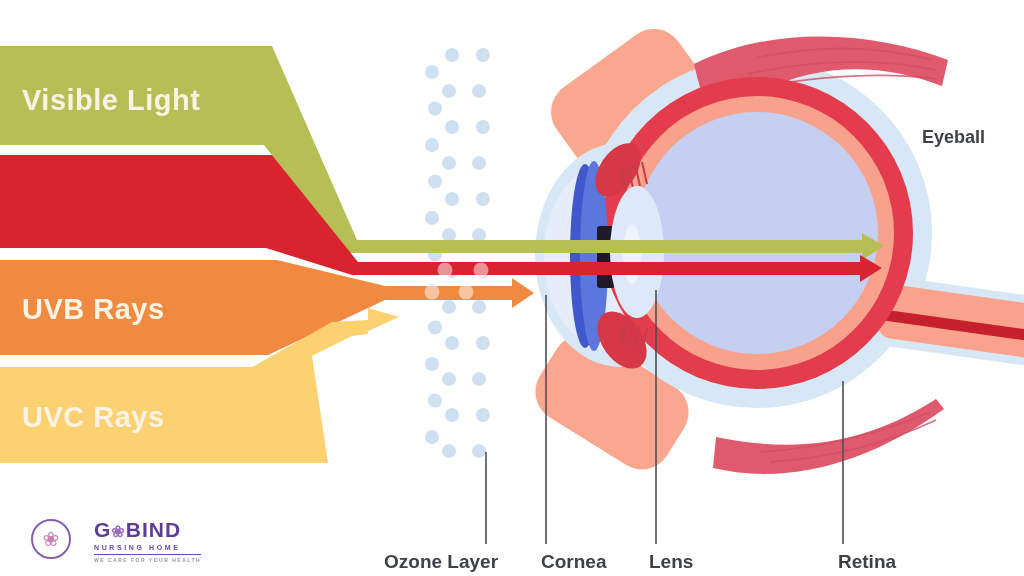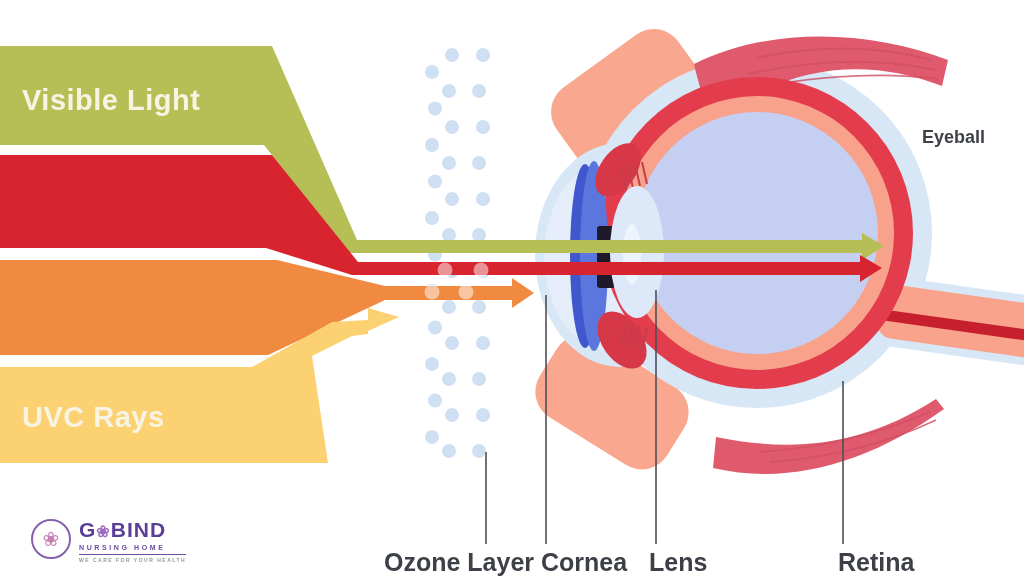--- a/index.html
+++ b/index.html
@@ -1,23 +1,23 @@
 <!DOCTYPE html>
 <html><head>
 <meta charset="utf-8">
 <style>
   html,body{margin:0;padding:0;background:#ffffff;font-family:"Liberation Sans",sans-serif;}
   .stage{position:relative;width:1024px;height:576px;overflow:hidden;background:#ffffff;border-radius:30px;}
   svg.art{position:absolute;left:0;top:0;}
   .band-label{position:absolute;left:22px;color:#f8f3e2;font-size:29px;line-height:30px;font-weight:700;letter-spacing:.5px;white-space:nowrap;}
-  .anat-label{position:absolute;color:#3d4147;font-size:25px;line-height:20px;font-weight:700;white-space:nowrap;}
+  .anat-label{position:absolute;color:#3d4147;font-size:19px;line-height:20px;font-weight:700;white-space:nowrap;}
   .eyeball-label{font-size:18px;}
   .logo{position:absolute;left:31px;top:519px;display:flex;align-items:flex-start;}
   .logo-emblem{width:36px;height:36px;border:2px solid #8760ab;border-radius:50%;display:flex;align-items:center;justify-content:center;color:#c77fb4;font-size:20px;line-height:20px;}
-  .logo-textcol{margin-left:8px;}
+  .logo-textcol{margin-left:23px;}
   .logo-name{font-size:21px;line-height:21px;font-weight:700;color:#5b3f96;letter-spacing:1px;}
   .logo-name .flower{font-size:16px;color:#9b6cc0;}
   .logo-sub{font-size:7px;line-height:8px;font-weight:700;letter-spacing:2.6px;color:#6a4ba1;border-bottom:1px solid #6a4ba1;padding-bottom:2px;margin-top:2px;white-space:nowrap;}
   .logo-tag{font-size:5px;line-height:6px;font-weight:700;letter-spacing:1.5px;color:#9097a0;margin-top:2px;white-space:nowrap;}
 </style>
 </head>
 <body>
 
 <div class="stage">
   <svg class="art" width="1024" height="576" viewBox="0 0 1024 576">
@@ -125,20 +125,21 @@
 
     <g stroke="#4c4f55" stroke-width="1.6">
       <line x1="486" y1="452" x2="486" y2="544"></line>
       <line x1="546" y1="295" x2="546" y2="544"></line>
       <line x1="656" y1="290" x2="656" y2="544"></line>
       <line x1="843" y1="381" x2="843" y2="544"></line>
     </g>
   </svg>
 
   <div class="band-label" style="top:85px">Visible Light</div>
+  <div class="band-label" style="top:294px">UVB Rays</div>
   <div class="band-label" style="top:402px">UVC Rays</div>
 
   <div class="anat-label eyeball-label" style="left:922px;top:127px">Eyeball</div>
   <div class="anat-label" style="left:384px;top:552px">Ozone Layer</div>
   <div class="anat-label" style="left:541px;top:552px">Cornea</div>
   <div class="anat-label" style="left:649px;top:552px">Lens</div>
   <div class="anat-label" style="left:838px;top:552px">Retina</div>
 
   <div class="logo">
     <div class="logo-emblem">

